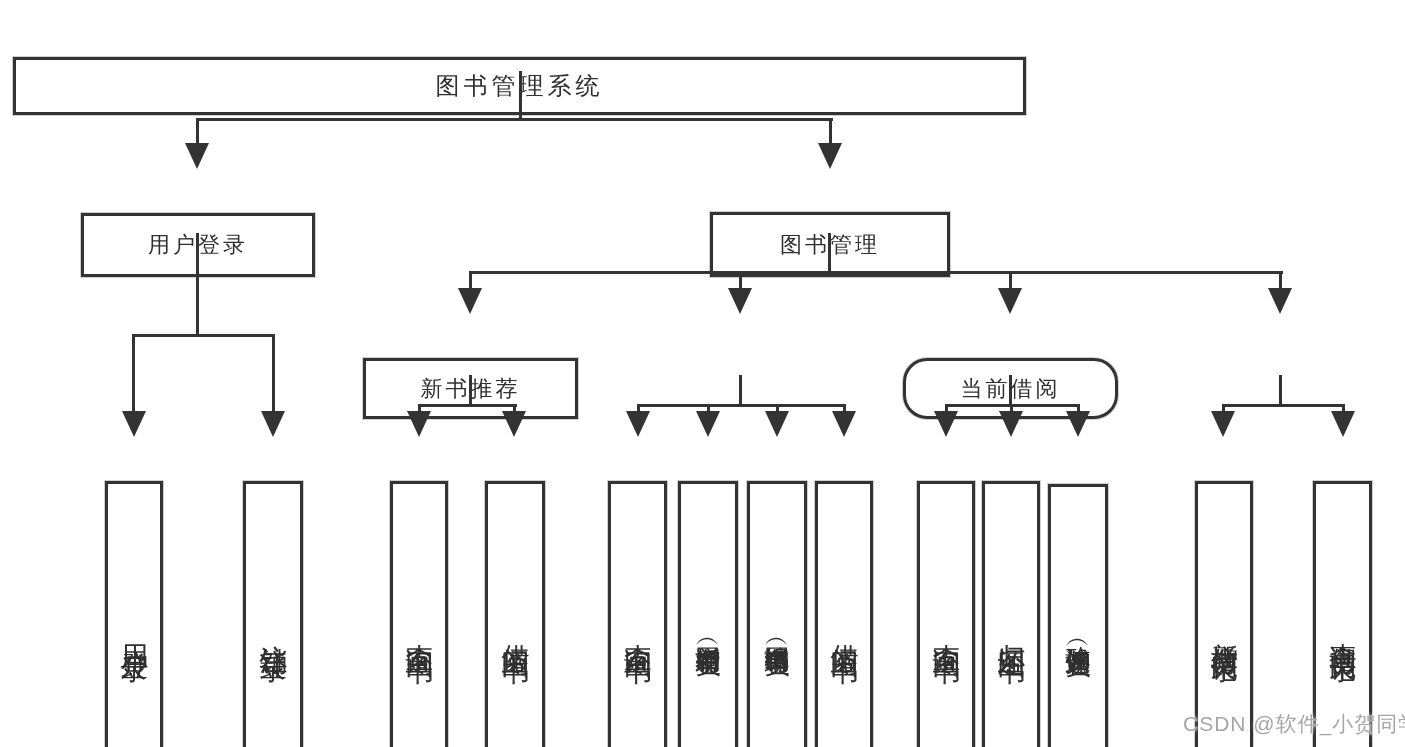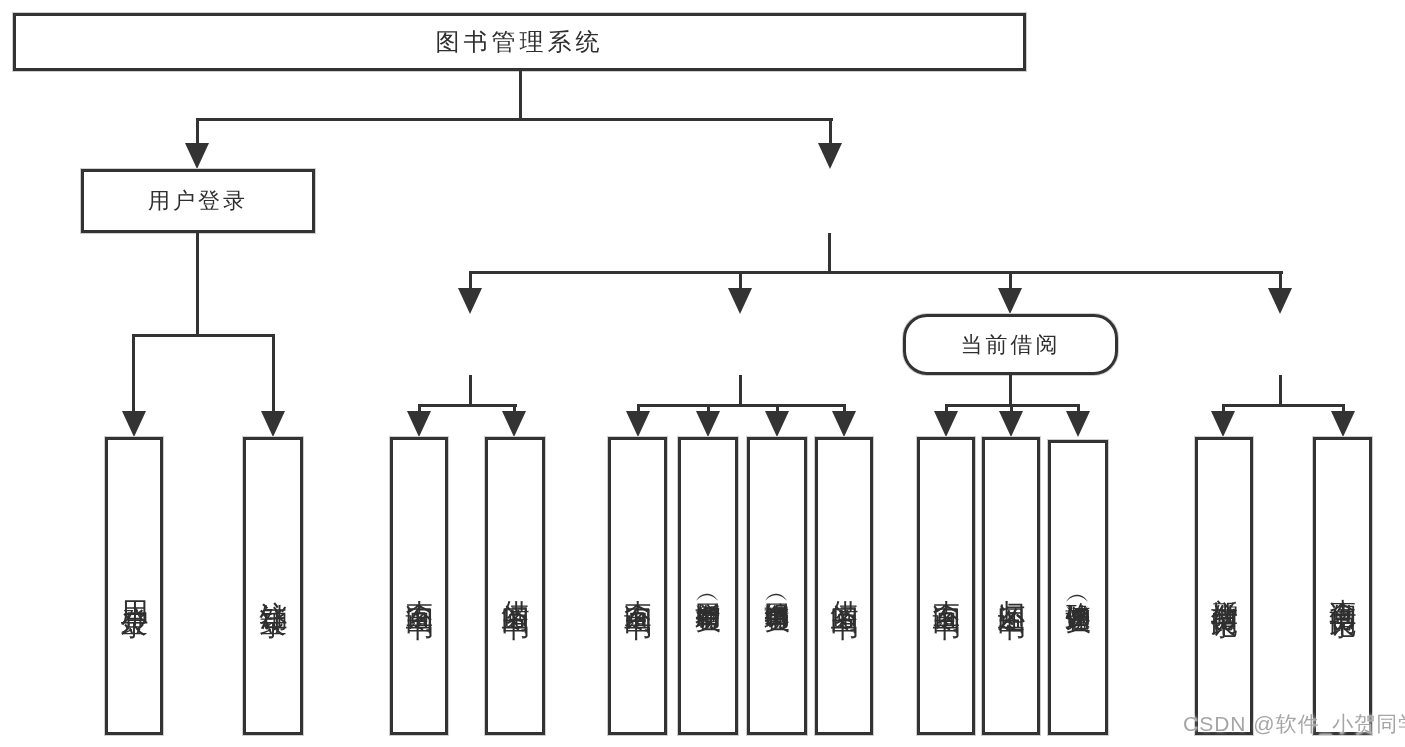--- a/index.html
+++ b/index.html
@@ -13,20 +13,21 @@
     position:relative;width:1405px;height:747px;background:var(--bg);
     overflow:hidden;
     font-family:"Liberation Sans","DejaVu Sans",sans-serif;
     color:var(--text);
   }
   .box{
     position:absolute;box-sizing:border-box;
     border:3px solid var(--line);background:#fff;
     display:flex;align-items:center;justify-content:center;
     box-shadow:0 0 0 1px #cfcfcf;
+    margin-top:44px;
   }
   .hlabel{font-size:22px;letter-spacing:3px;white-space:nowrap;}
   .root-label{font-size:24px;letter-spacing:4px;}
   .vlabel{
     writing-mode:vertical-rl;text-orientation:mixed;
     white-space:nowrap;line-height:1;
   }
   .ls4{font-size:28px;letter-spacing:4px;}
   .ls6{font-size:27px;letter-spacing:3px;}
   .ls10{font-size:25px;letter-spacing:1px;}
@@ -56,39 +57,45 @@
   <div class="v" style="left:519px;top:71px;height:48px;"></div>
   <div class="h" style="left:196px;top:118px;width:637px;"></div>
   <div class="v" style="left:196px;top:121px;height:24px;"></div>
   <div class="arrow" style="left:185px;top:143px;"></div>
   <div class="v" style="left:829px;top:121px;height:24px;"></div>
   <div class="arrow" style="left:818px;top:143px;"></div>
 
   <div class="box" style="left:81px;top:169px;width:234px;height:64px;">
     <span class="hlabel">用户登录</span>
   </div>
+  <div class="box" style="left:710px;top:168px;width:240px;height:65px;">
+    <span class="hlabel">图书管理</span>
+  </div>
 
   <div class="v" style="left:196px;top:233px;height:103px;"></div>
   <div class="h" style="left:132px;top:334px;width:143px;"></div>
   <div class="v" style="left:132px;top:337px;height:76px;"></div>
   <div class="arrow" style="left:122px;top:411px;"></div>
   <div class="v" style="left:272px;top:337px;height:76px;"></div>
   <div class="arrow" style="left:261px;top:411px;"></div>
 
   <div class="v" style="left:828px;top:233px;height:41px;"></div>
   <div class="h" style="left:469px;top:271px;width:814px;"></div>
   <div class="v" style="left:469px;top:274px;height:16px;"></div>
   <div class="arrow" style="left:458px;top:288px;"></div>
   <div class="v" style="left:739px;top:274px;height:16px;"></div>
   <div class="arrow" style="left:728px;top:288px;"></div>
   <div class="v" style="left:1009px;top:274px;height:16px;"></div>
   <div class="arrow" style="left:998px;top:288px;"></div>
   <div class="v" style="left:1279px;top:274px;height:16px;"></div>
   <div class="arrow" style="left:1268px;top:288px;"></div>
 
+  <div class="box" style="left:363px;top:314px;width:215px;height:61px;">
+    <span class="hlabel">新书推荐</span>
+  </div>
   <div class="box" style="left:903px;top:314px;width:215px;height:61px;border-radius:24px;">
     <span class="hlabel">当前借阅</span>
   </div>
 
   <div class="v" style="left:469px;top:375px;height:31px;"></div>
   <div class="h" style="left:418px;top:404px;width:99px;"></div>
   <div class="v" style="left:418px;top:407px;height:6px;"></div>
   <div class="arrow" style="left:407px;top:411px;"></div>
   <div class="v" style="left:513px;top:407px;height:6px;"></div>
   <div class="arrow" style="left:502px;top:411px;"></div>

